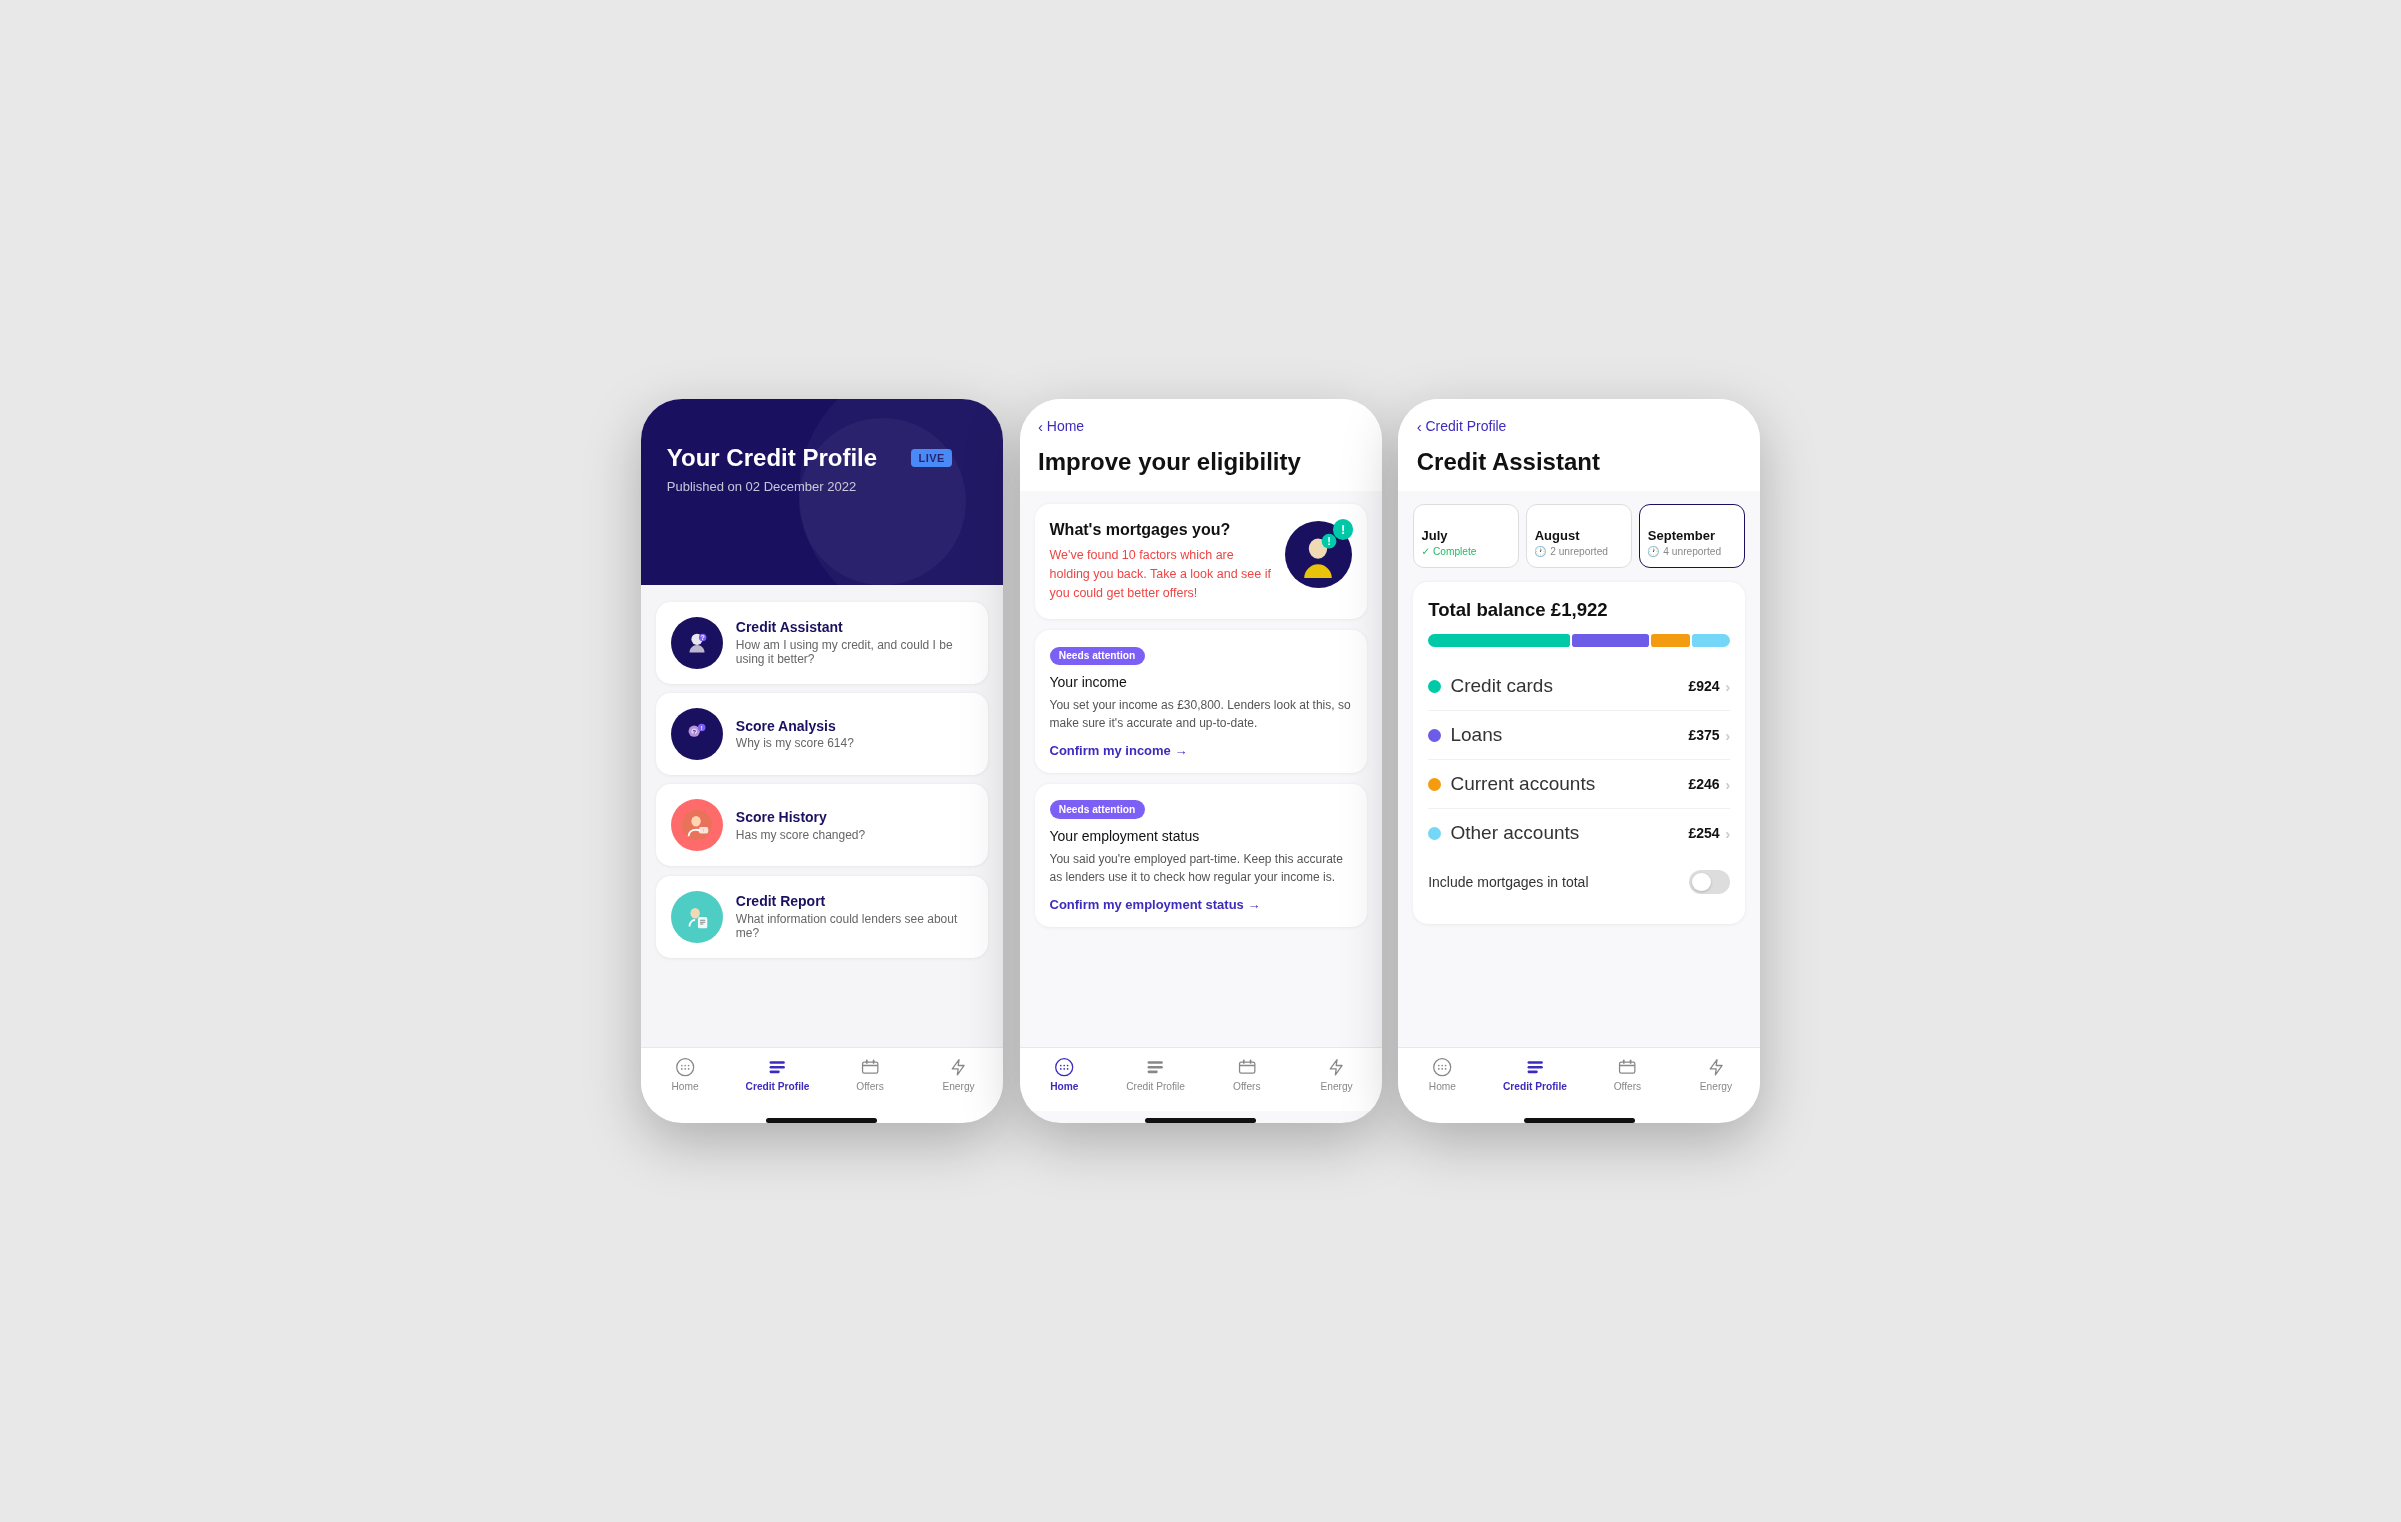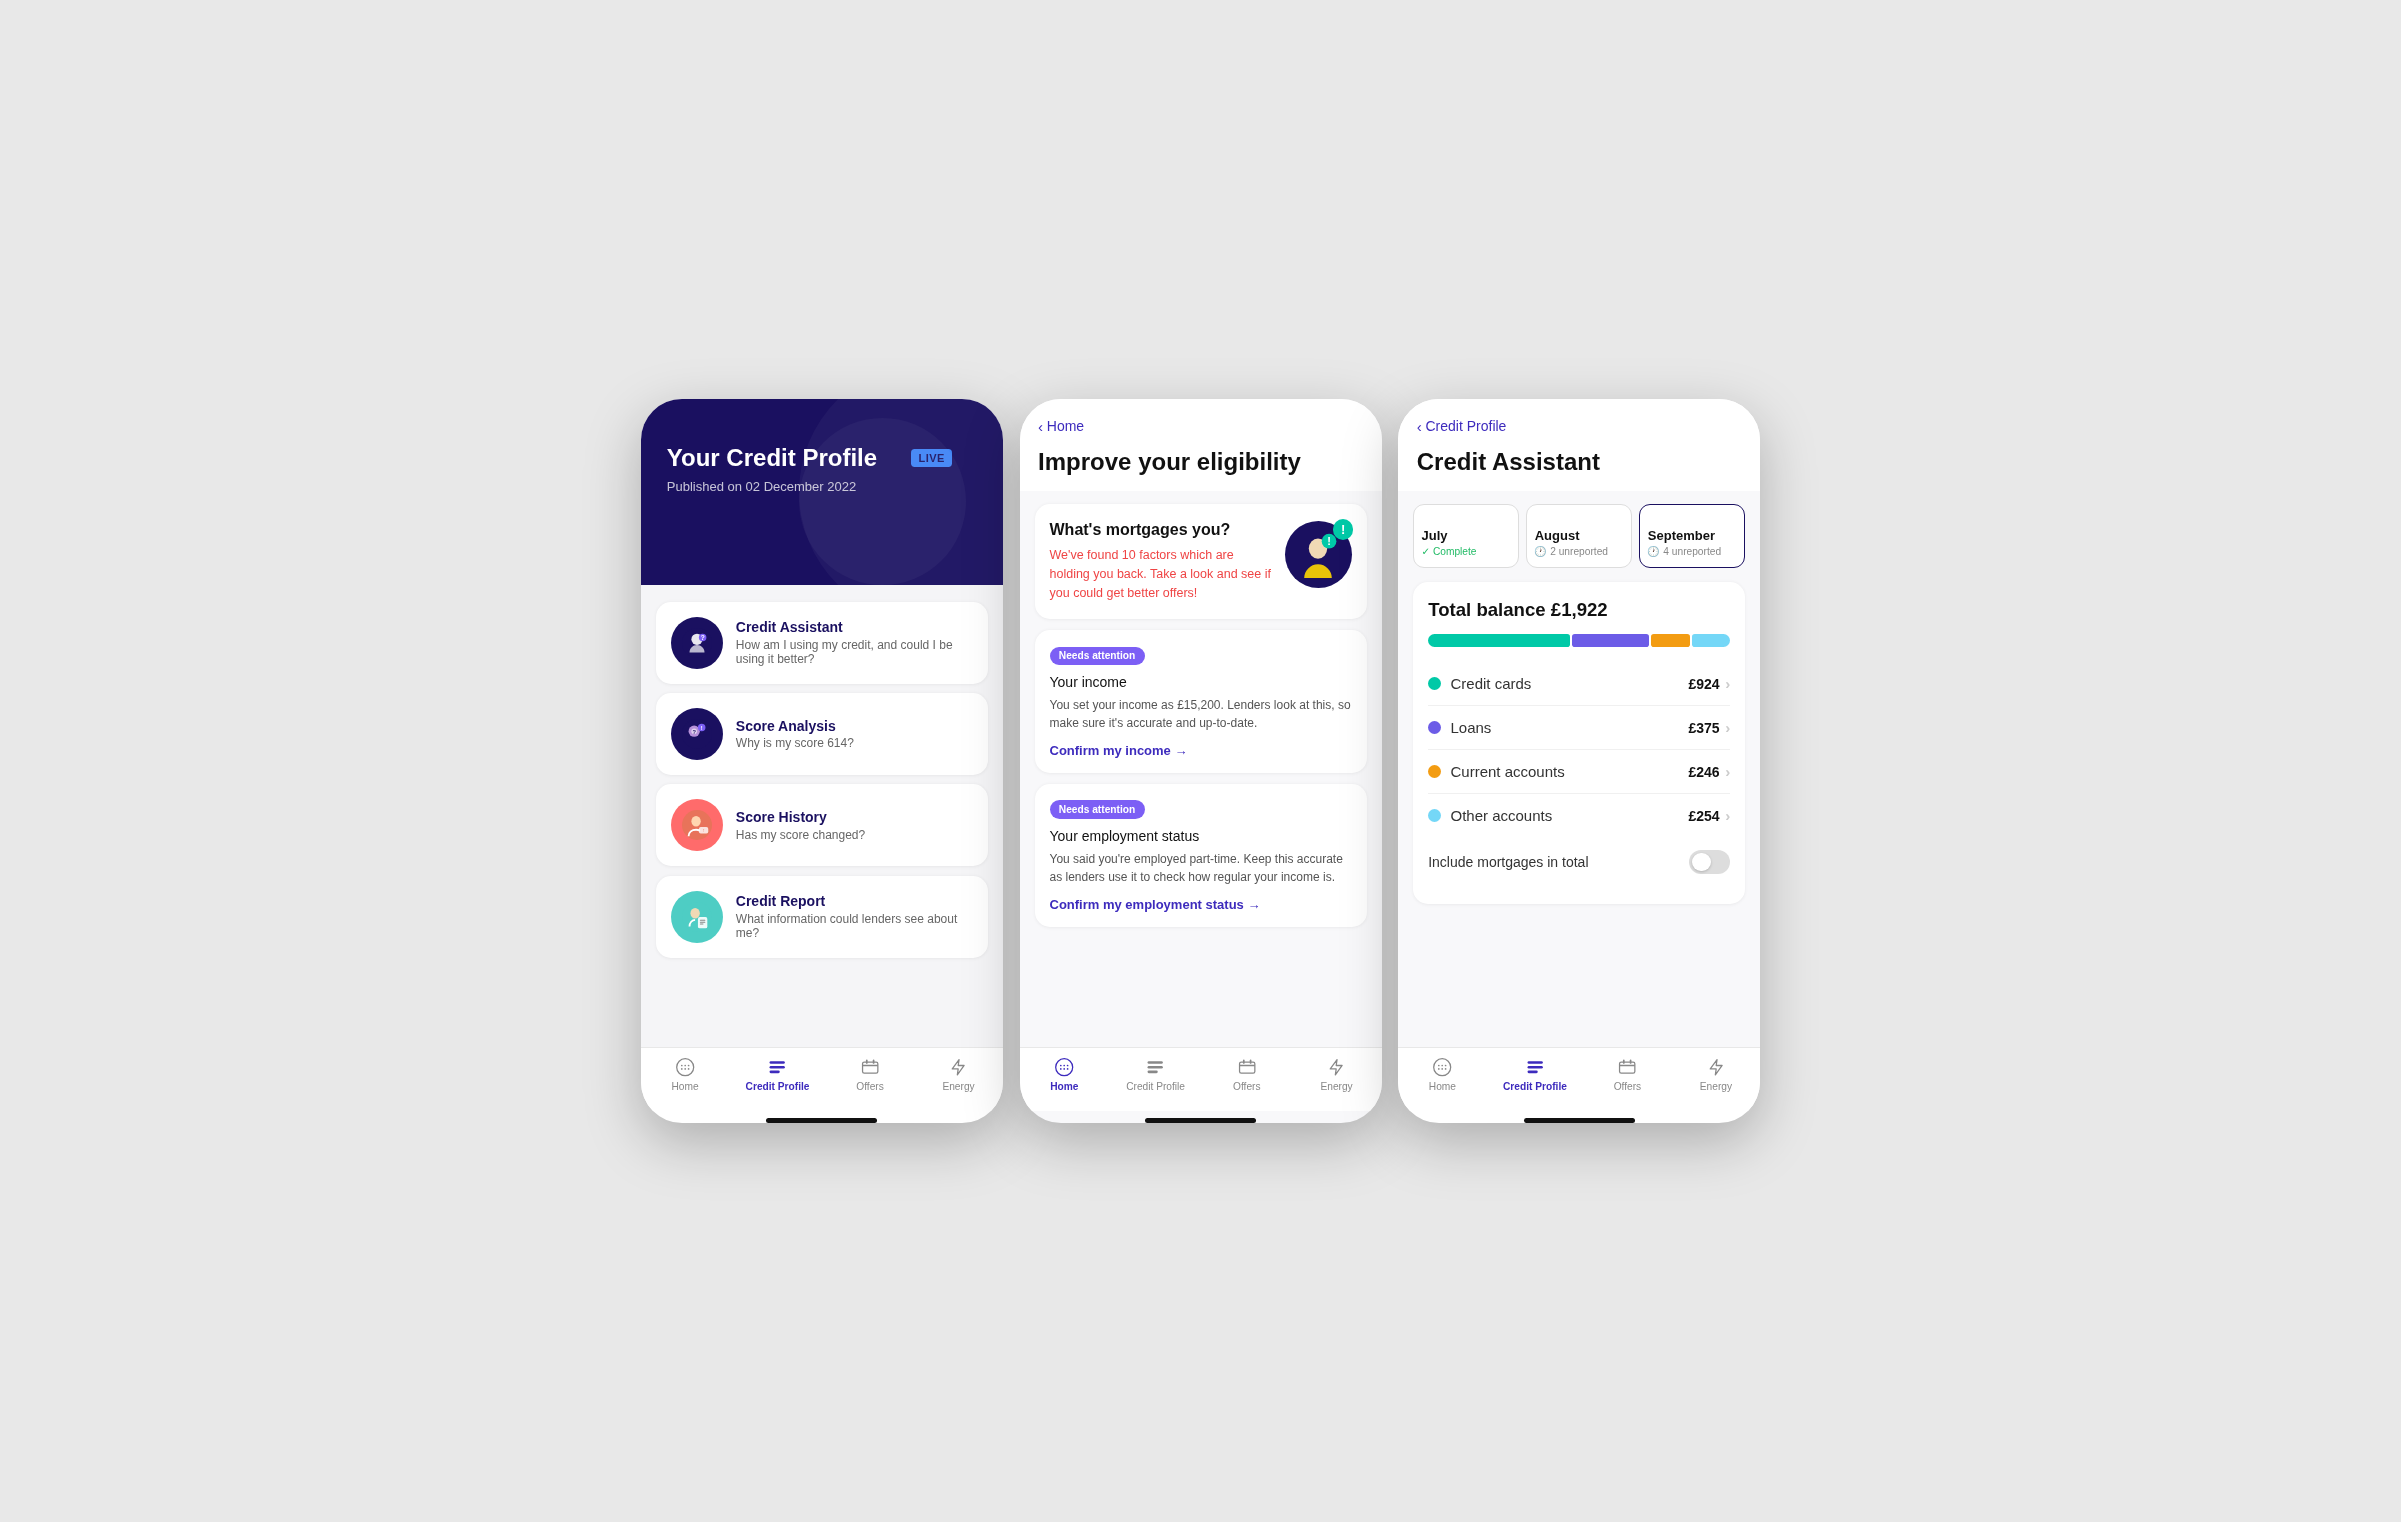--- a/index.html
+++ b/index.html
@@ -360,21 +360,21 @@
       height: 13px;
       border-radius: 50%;
       flex-shrink: 0;
     }
     .dot-green { background: #00c9a7; }
     .dot-purple { background: #6c5ce7; }
     .dot-orange { background: #f39c12; }
     .dot-light-blue { background: #74d7f7; }
 
     .balance-label {
-      font-size: 15px;
+      font-size: 19px;
       color: #333;
     }
     .balance-amount {
       font-size: 14px;
       color: #111;
       font-weight: 600;
       display: flex;
       align-items: center;
       gap: 5.6px;
     }
@@ -564,21 +564,21 @@
           <path d="M10 50c0-8 6.7-15 15-15s15 7 15 15" fill="#ffd700" opacity="0.9"></path>
           <circle cx="37" cy="10" r="8" fill="#00c9a7"></circle>
           <text x="37" y="14" text-anchor="middle" fill="white" font-size="12" font-weight="bold">!</text>
         </svg>
       </div>
     </div>
 
     <div class="attention-card">
       <span class="needs-attention-badge">Needs attention</span>
       <div class="attention-title">Your income</div>
-      <div class="attention-desc">You set your income as £15,200. Lenders look at this, so make sure it's accurate and up-to-date.</div>
+      <div class="attention-desc">You set your income as £30,800. Lenders look at this, so make sure it's accurate and up-to-date.</div>
       <div class="confirm-link">
         <span>Confirm my income →</span>
       </div>
     </div>
 
     <div class="attention-card">
       <span class="needs-attention-badge">Needs attention</span>
       <div class="attention-title">Your employment status</div>
       <div class="attention-desc">You said you're employed part-time. Keep this accurate as lenders use it to check how regular your income is.</div>
       <div class="confirm-link">

